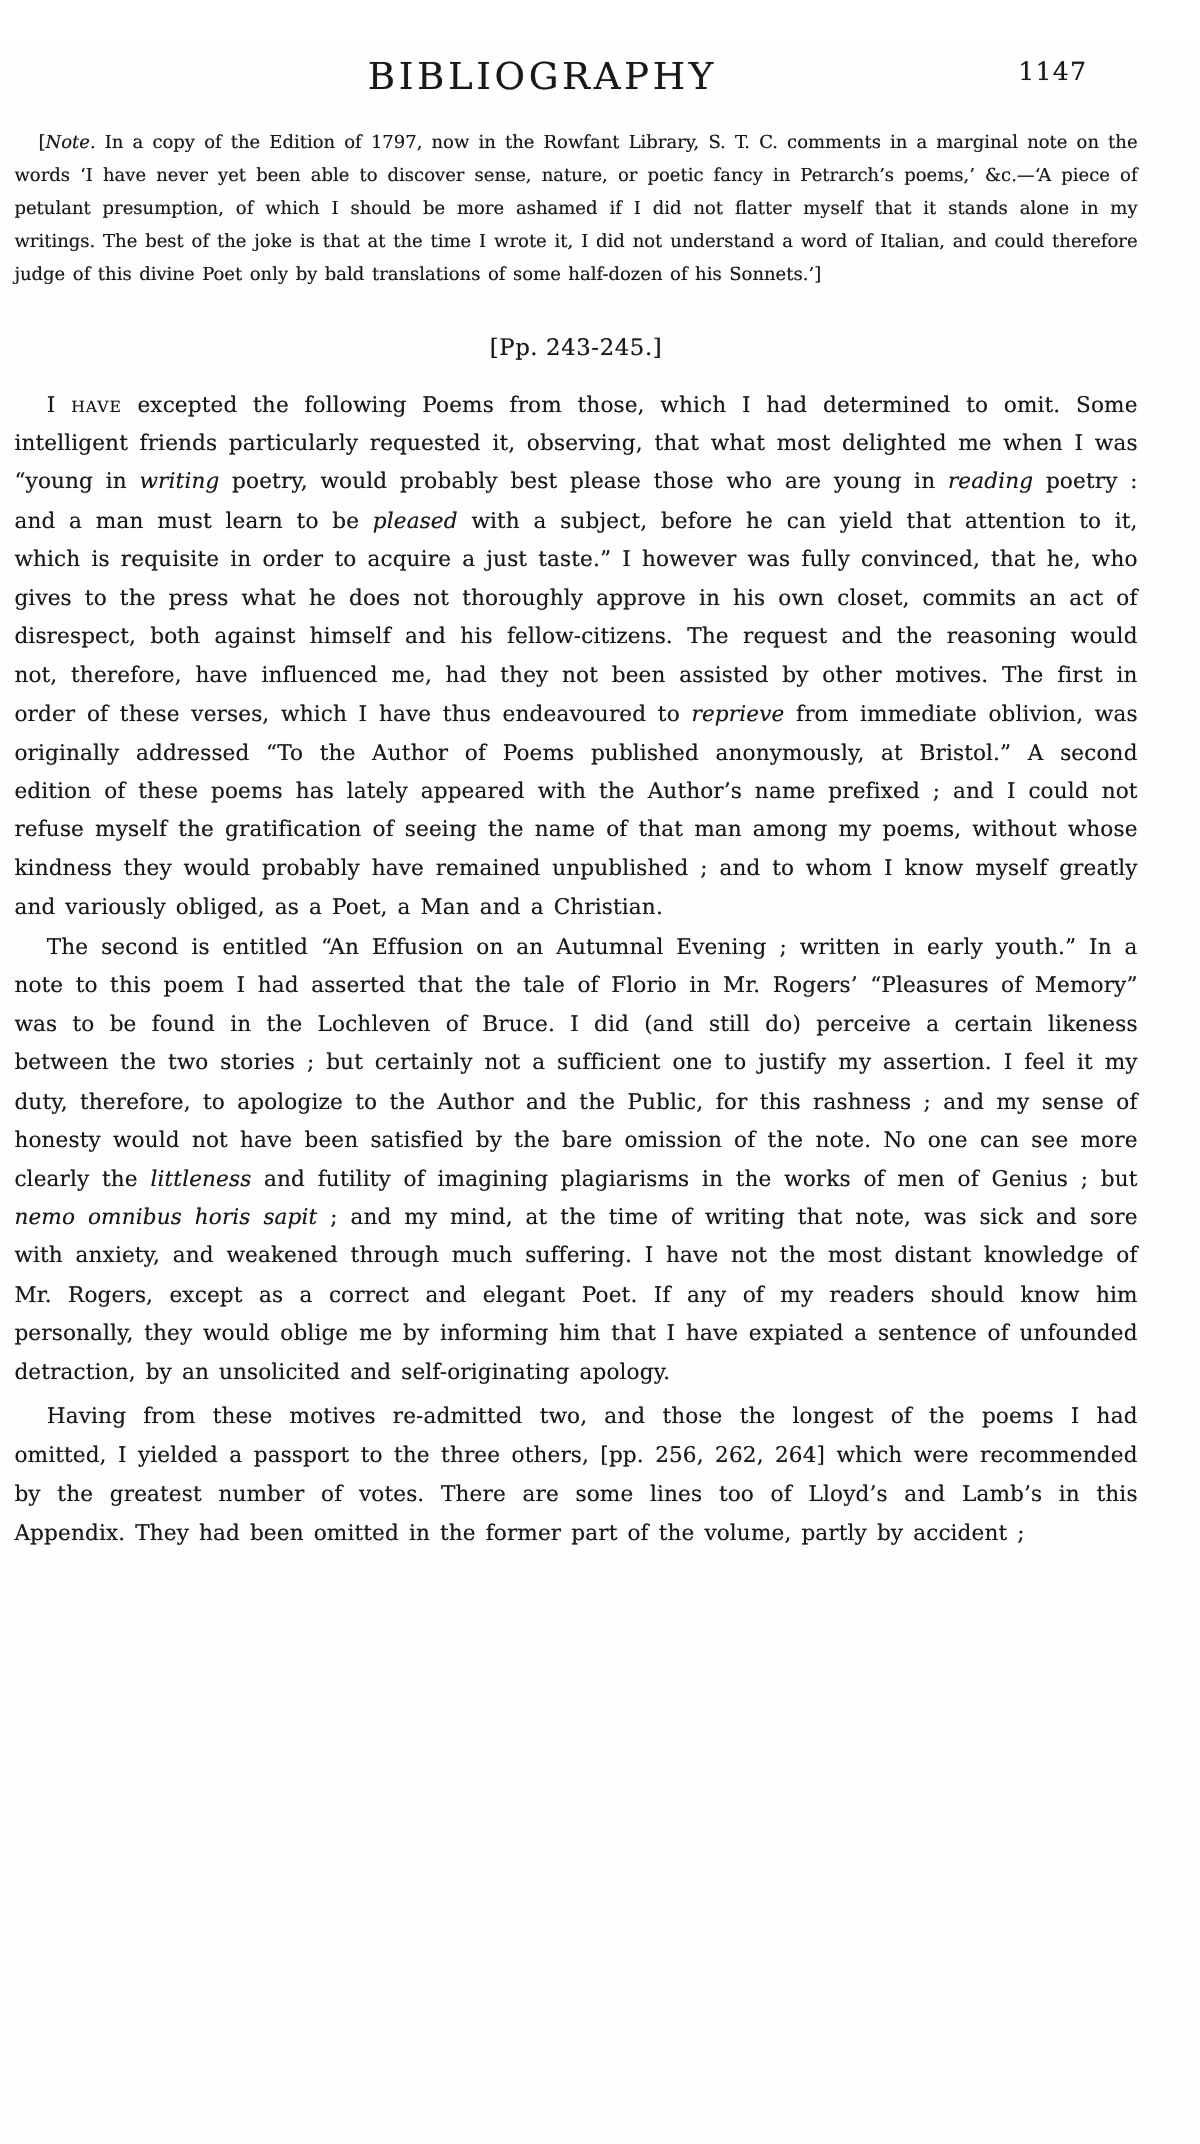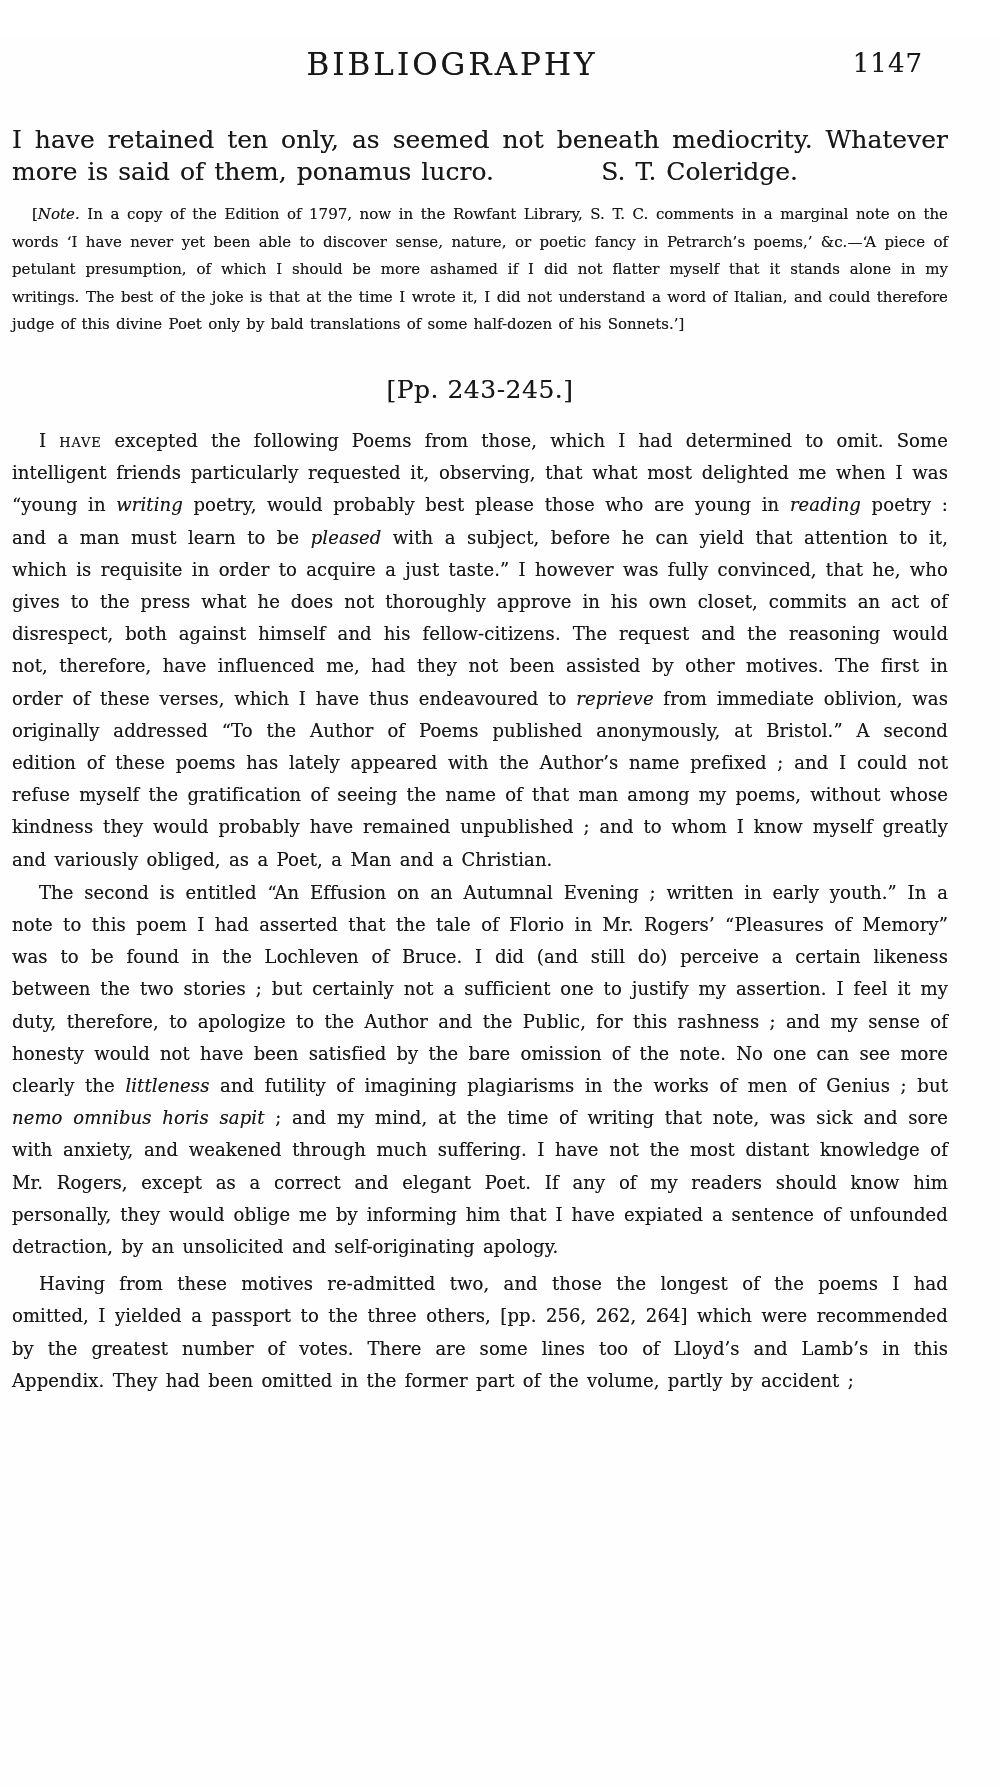--- a/index.html
+++ b/index.html
@@ -32,22 +32,22 @@
     top: 2px;
     left: calc(50% - 28px);
     transform: translateX(-50%);
     font-size: 31px;
     letter-spacing: 3px;
     white-space: nowrap;
   }
   .pagenum {
     position: absolute;
     top: 4px;
-    right: 25px;
-    font-size: 26px;
+    right: 42px;
+    font-size: 21px;
     letter-spacing: 1px;
   }
   p { margin: 0; }
   .epigraph {
     position: relative;
     margin-top: 32px;
     font-size: 25px;
     line-height: 32px;
     text-align: justify;
     word-spacing: 2px;
@@ -63,21 +63,21 @@
     margin-top: 13px;
     font-size: 15px;
     line-height: 27.6px;
     text-align: justify;
     text-indent: 20px;
     word-spacing: 1.5px;
   }
   .ppref {
     margin-top: 36px;
     text-align: center;
-    font-size: 25px;
+    font-size: 19px;
     letter-spacing: 0.5px;
   }
   .heading {
     margin: 18px 0 0 0;
     text-align: center;
     font-size: 26px;
     font-weight: normal;
     letter-spacing: 2.5px;
   }
   .body-para {
@@ -97,24 +97,20 @@
 </head>
 <body>
 
 <div class="page">
 
   <div class="header">
     <div class="running-title">BIBLIOGRAPHY</div>
     <div class="pagenum">1147</div>
   </div>
 
-  <p class="epigraph">
-    <span>I have retained ten only, as seemed not beneath mediocrity.  Whatever more is said of them, ponamus lucro.</span>
-    <span class="sig">S. T. Coleridge.</span>
-  </p>
 
   <p class="note"><span>[</span><span class="em">Note.</span><span>  In a copy of the Edition of 1797, now in the Rowfant Library, S. T. C. comments in a marginal note on the words ‘I have never yet been able to discover sense, nature, or poetic fancy in Petrarch’s poems,’ &amp;c.—‘A piece of petulant presumption, of which I should be more ashamed if I did not flatter myself that it stands alone in my writings.  The best of the joke is that at the time I wrote it, I did not understand a word of Italian, and could therefore judge of this divine Poet only by bald translations of some half-dozen of his Sonnets.’]</span></p>
 
   <p class="ppref">[Pp. 243-245.]</p>
 
 
   <p class="body-para para1"><span>I </span><span class="sc">have</span><span> excepted the following Poems from those, which I had determined to omit.  Some intelligent friends particularly requested it, observing, that what most delighted me when I was “young in </span><span class="em">writing</span><span> poetry, would probably best please those who are young in </span><span class="em">reading</span><span> poetry : and a man must learn to be </span><span class="em">pleased</span><span> with a subject, before he can yield that attention to it, which is requisite in order to acquire a just taste.”  I however was fully convinced, that he, who gives to the press what he does not thoroughly approve in his own closet, commits an act of disrespect, both against himself and his fellow-citizens.  The request and the reasoning would not, therefore, have influenced me, had they not been assisted by other motives.  The first in order of these verses, which I have thus endeavoured to </span><span class="em">reprieve</span><span> from immediate oblivion, was originally addressed “To the Author of Poems published anonymously, at Bristol.”  A second edition of these poems has lately appeared with the Author’s name prefixed ; and I could not refuse myself the gratification of seeing the name of that man among my poems, without whose kindness they would probably have remained unpublished ; and to whom I know myself greatly and variously obliged, as a Poet, a Man and a Christian.</span></p>
 
   <p class="body-para para2"><span>The second is entitled “An Effusion on an Autumnal Evening ; written in early youth.”  In a note to this poem I had asserted that the tale of Florio in Mr. Rogers’ “Pleasures of Memory” was to be found in the Lochleven of Bruce.  I did (and still do) perceive a certain likeness between the two stories ; but certainly not a sufficient one to justify my assertion.  I feel it my duty, therefore, to apologize to the Author and the Public, for this rashness ; and my sense of honesty would not have been satisfied by the bare omission of the note.  No one can see more clearly the </span><span class="em">littleness</span><span> and futility of imagining plagiarisms in the works of men of Genius ; but </span><span class="em">nemo omnibus horis sapit</span><span> ; and my mind, at the time of writing that note, was sick and sore with anxiety, and weakened through much suffering.  I have not the most distant knowledge of Mr. Rogers, except as a correct and elegant Poet.  If any of my readers should know him personally, they would oblige me by informing him that I have expiated a sentence of unfounded detraction, by an unsolicited and self-originating apology.</span></p>
 

